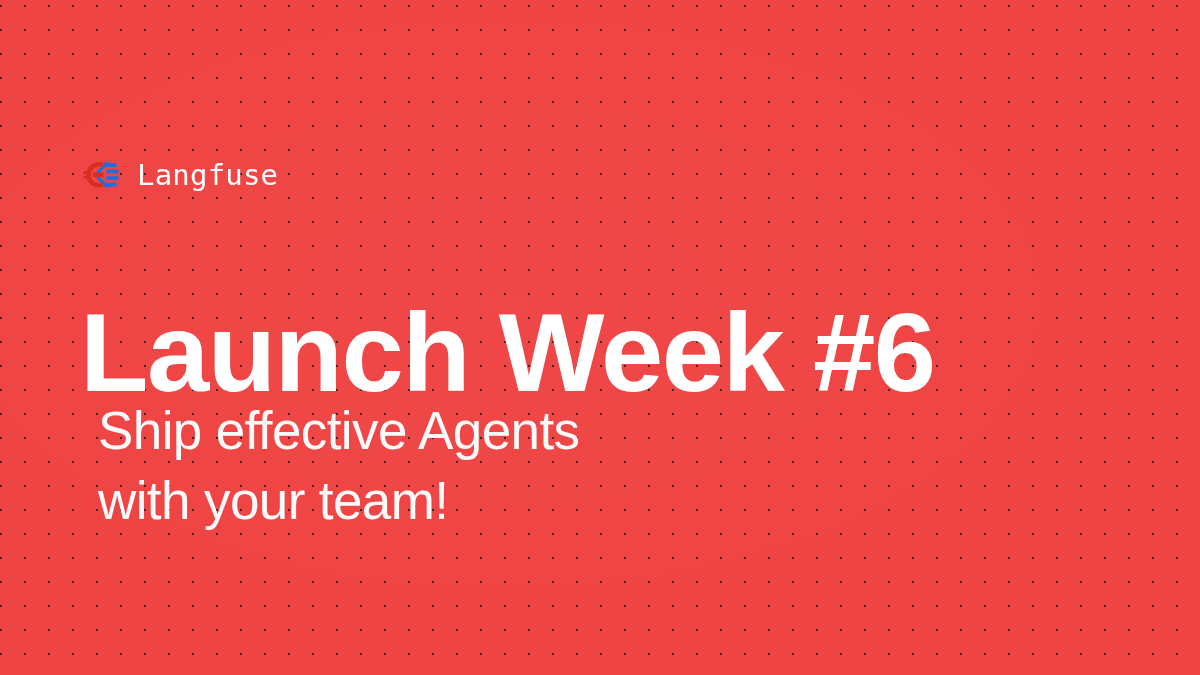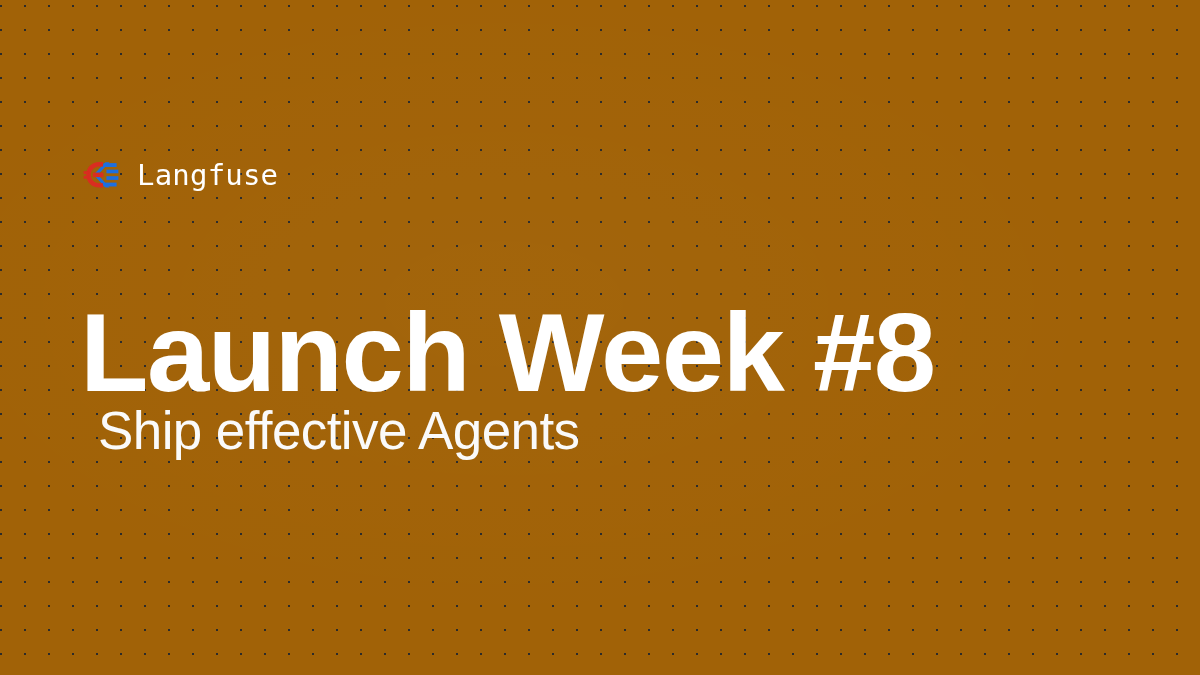--- a/index.html
+++ b/index.html
@@ -13,21 +13,21 @@
     height: 675px;
     overflow: hidden;
     font-family: "Liberation Sans", sans-serif;
     background: #050505;
   }
 
   #poster {
     position: relative;
     width: 1200px;
     height: 675px;
-    background-color: #a16207;
+    background-color: #ef4444;
     overflow: hidden;
   }
 
   
   #dot-grid {
     position: absolute;
     inset: 0;
     background-image:
       radial-gradient(circle at 1px 1px, #2b2b2b 1.05px, rgba(0,0,0,0) 1.35px);
     background-size: 24px 24px;
@@ -142,20 +142,21 @@
                    C7.8 10.0 11.3 6.4 16.2 6.4 L20.0 6.4 L20.0 2.0 Z"></path>
           <path d="M0.6 11.1 L5.2 11.1 L5.2 14.0 L0.6 14.0 Z"></path>
           <path d="M0.6 15.8 L5.2 15.8 L5.2 18.7 L0.6 18.7 Z"></path>
           <path d="M9.8 12.6 L20.4 12.6 L20.4 17.1 L9.8 17.1 Z"></path>
         </g>
       </svg>
 
       <span id="brand-name">Langfuse</span>
     </div>
 
-    <h1 id="headline">Launch Week #8</h1>
+    <h1 id="headline">Launch Week #6</h1>
 
     <div id="subheadline">
       <span class="sub-line">Ship effective Agents</span>
+      <span class="sub-line">with your team!</span>
     </div>
 
   </div>
 </div>
 
 </body></html>

